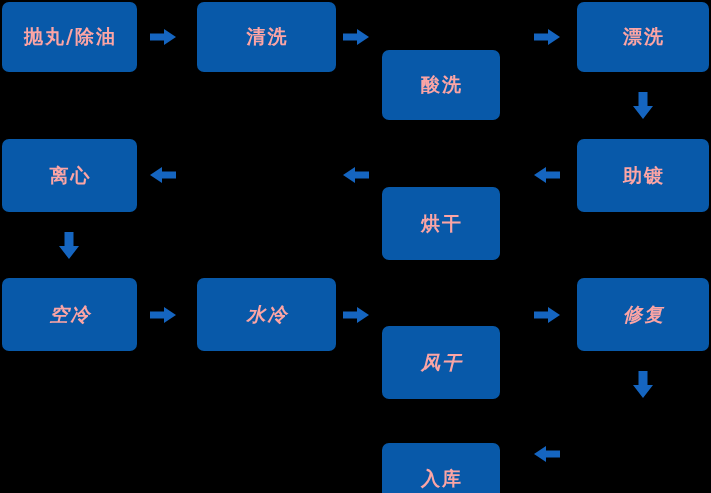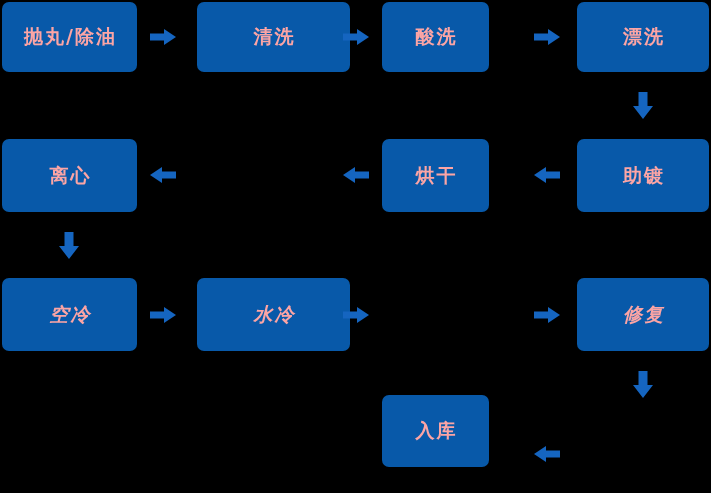--- a/index.html
+++ b/index.html
@@ -24,22 +24,22 @@
     justify-content: center;
     color: #fca5a5;
     font-size: 19px;
     font-weight: bold;
     letter-spacing: 2px;
     text-indent: 2px;
     box-sizing: border-box;
   }
   
   .c1 { left: 2px;   width: 135px; }
-  .c2 { left: 197px; width: 153px; }
-  .c3 { left: 382px; width: 107px; }
+  .c2 { left: 197px; width: 139px; }
+  .c3 { left: 382px; width: 118px; margin-top: 48px; }
   .c4 { left: 577px; width: 132px; }
   
   .r1 { top: 2px;   height: 70px; }
   .r2 { top: 139px; height: 73px; text-align: right; }
   .r3 { top: 278px; height: 73px; font-style: italic; }
   .r4 { top: 395px; height: 72px; font-family: Liberation Serif, serif; }
   .arrow {
     position: absolute;
     line-height: 0;
   }
@@ -69,20 +69,21 @@
   <div class="node r1 c2">清洗</div>
   <div class="node r1 c3">酸洗</div>
   <div class="node r1 c4">漂洗</div>
 
   <div class="node r2 c4">助镀</div>
   <div class="node r2 c3">烘干</div>
   <div class="node r2 c1">离心</div>
 
   <div class="node r3 c1">空冷</div>
   <div class="node r3 c2">水冷</div>
+  <div class="node r3 c3">风干</div>
   <div class="node r3 c4">修复</div>
 
   <div class="node r4 c3">入库</div>
 
   <div class="arrow ah-r1 ah-g1">
     <svg width="26" height="16" viewBox="0 0 26 16">
         <path d="M0 4.5 H14 V0 L26 8 L14 16 V11.5 H0 Z" fill="#1565C0"></path>
       </svg>
   </div>
   <div class="arrow ah-r1 ah-g2">

